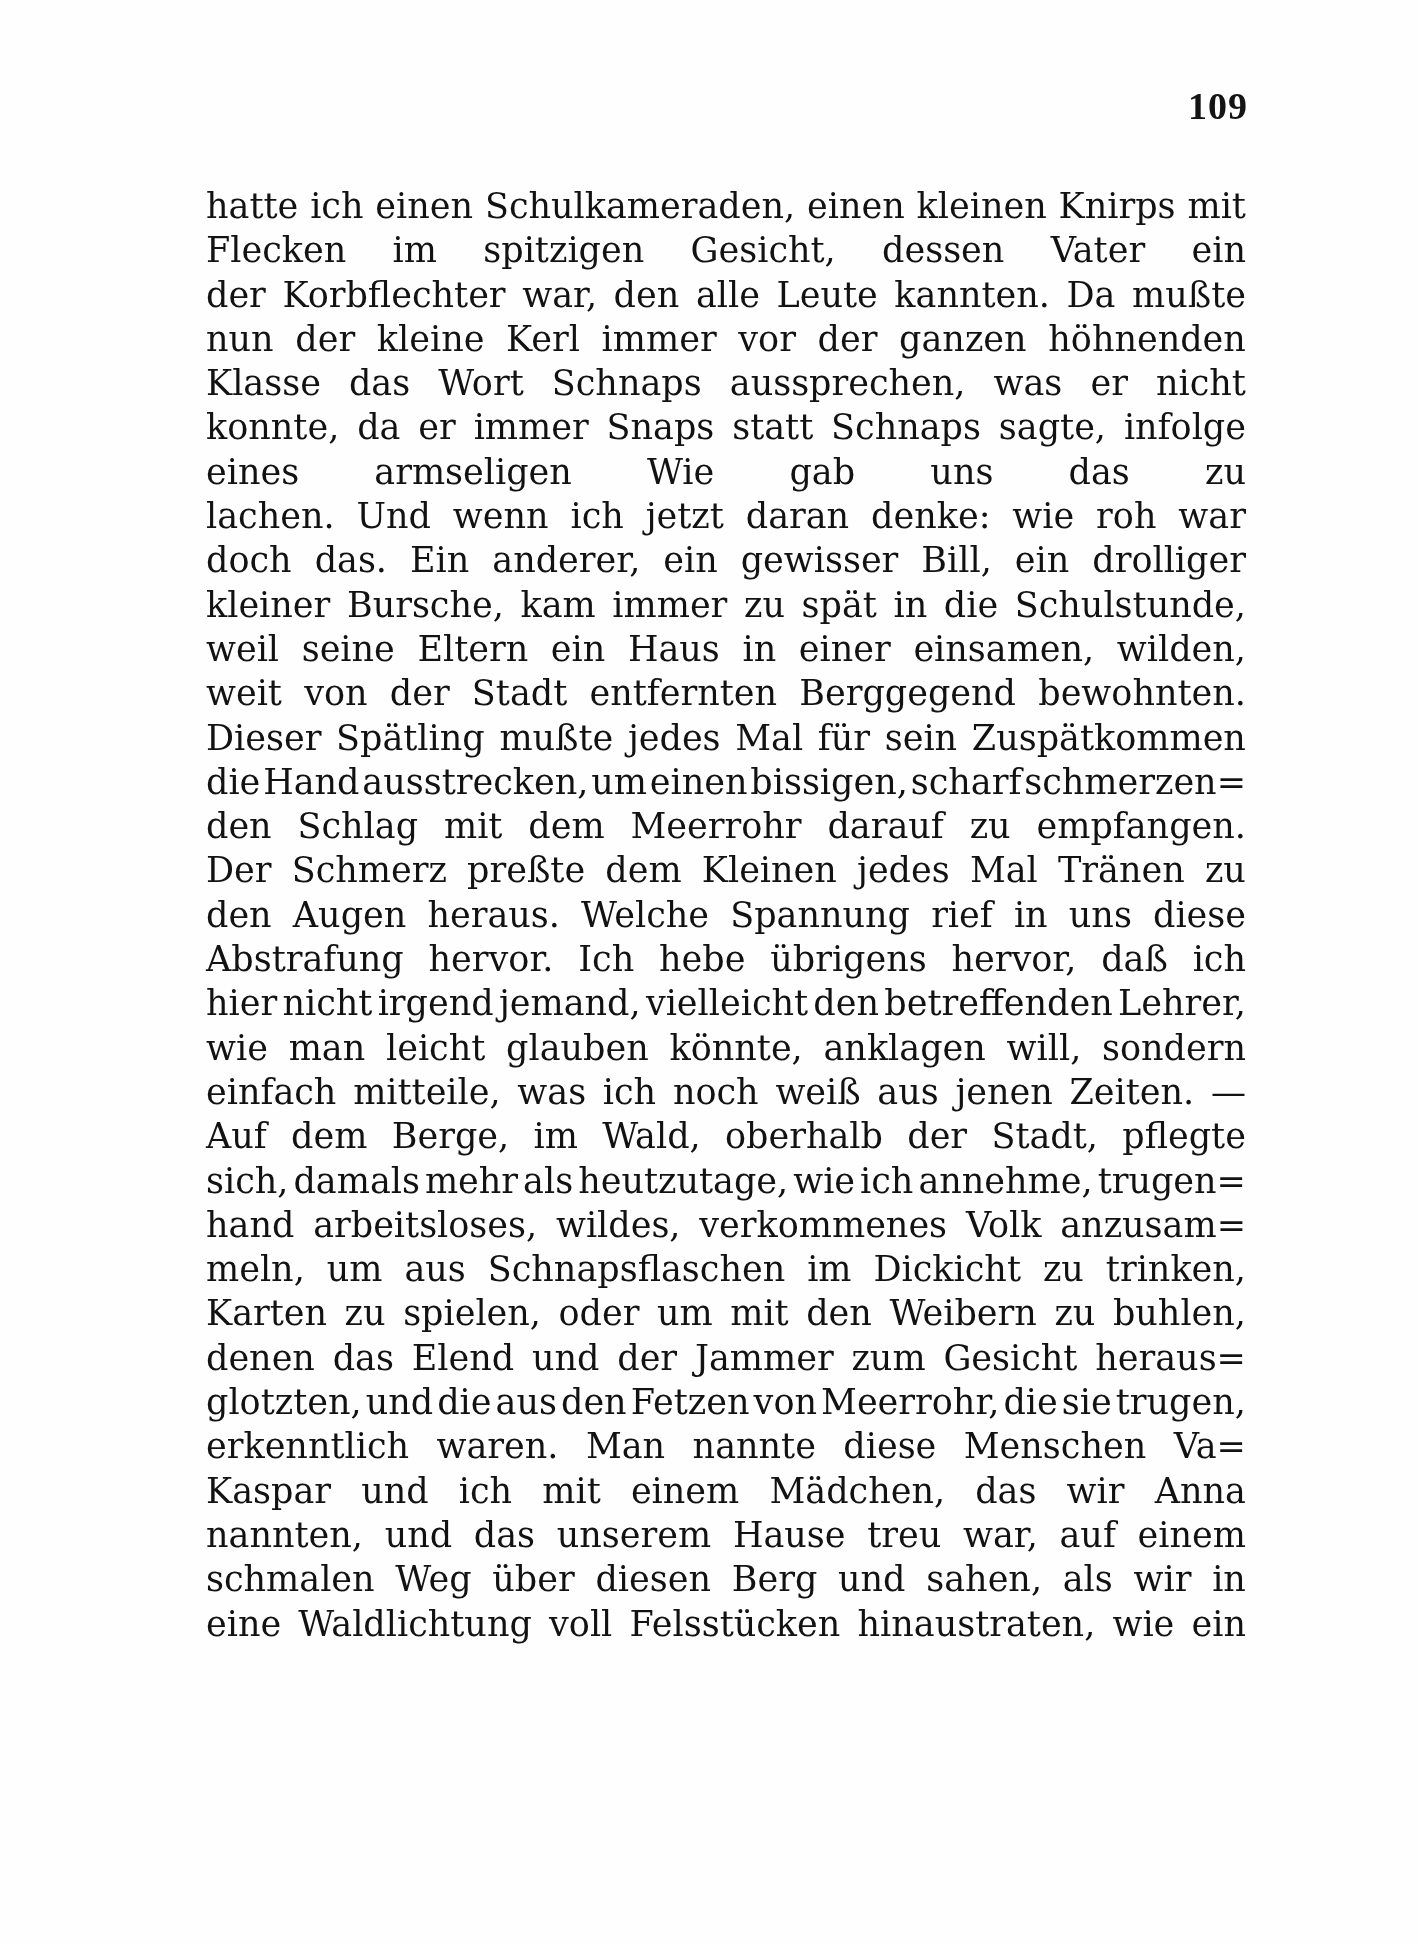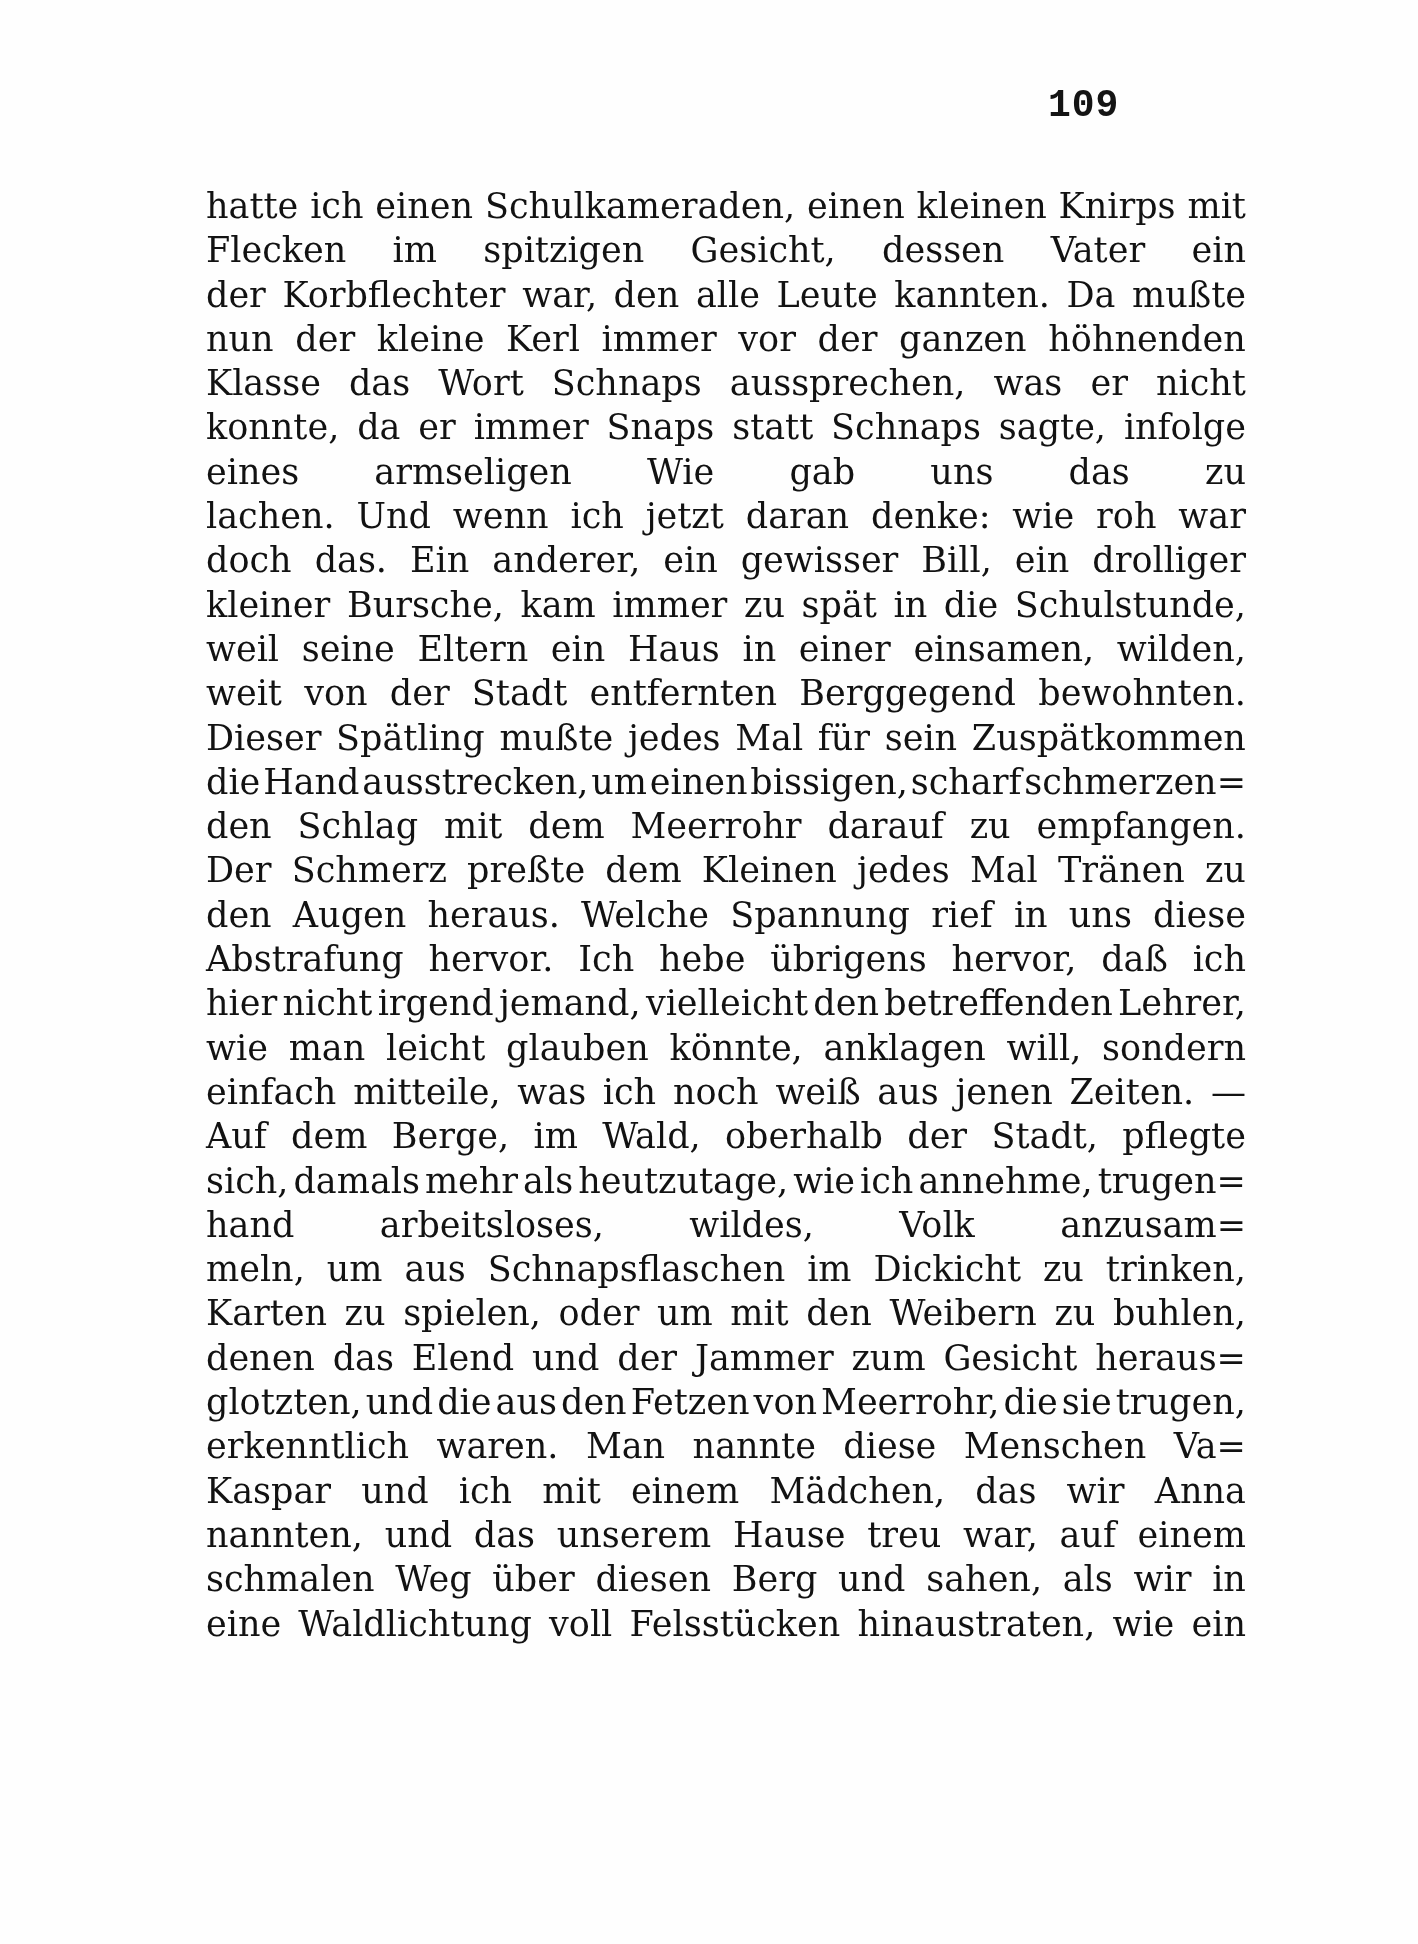--- a/index.html
+++ b/index.html
@@ -13,21 +13,22 @@
     height: 1944px;
     background: #fefefe;
     overflow: hidden;
     font-family: "DejaVu Serif", serif;
   }
   .page-number {
     position: absolute;
     top: 84px;
     right: 170px;
     width: 200px;
-    font-family: Liberation Mono, monospace;
+    text-align: right;
+    font-family: Liberation Serif, serif;
     font-size: 38px;
     font-weight: bold;
     color: #141414;
     letter-spacing: 1px;
   }
   .text-block {
     position: absolute;
     left: 206px;
     top: 186px;
     width: 1040px;
@@ -291,20 +292,21 @@
         <span>heutzutage,</span>
         <span>wie</span>
         <span>ich</span>
         <span>annehme,</span>
         <span>trugen=</span>
       </div>
       <div class="line">
         <span>hand</span>
         <span>arbeitsloses,</span>
         <span>wildes,</span>
+        <span>verkommenes</span>
         <span>Volk</span>
         <span>anzusam=</span>
       </div>
       <div class="line">
         <span>meln,</span>
         <span>um</span>
         <span>aus</span>
         <span>Schnapsflaschen</span>
         <span>im</span>
         <span>Dickicht</span>

